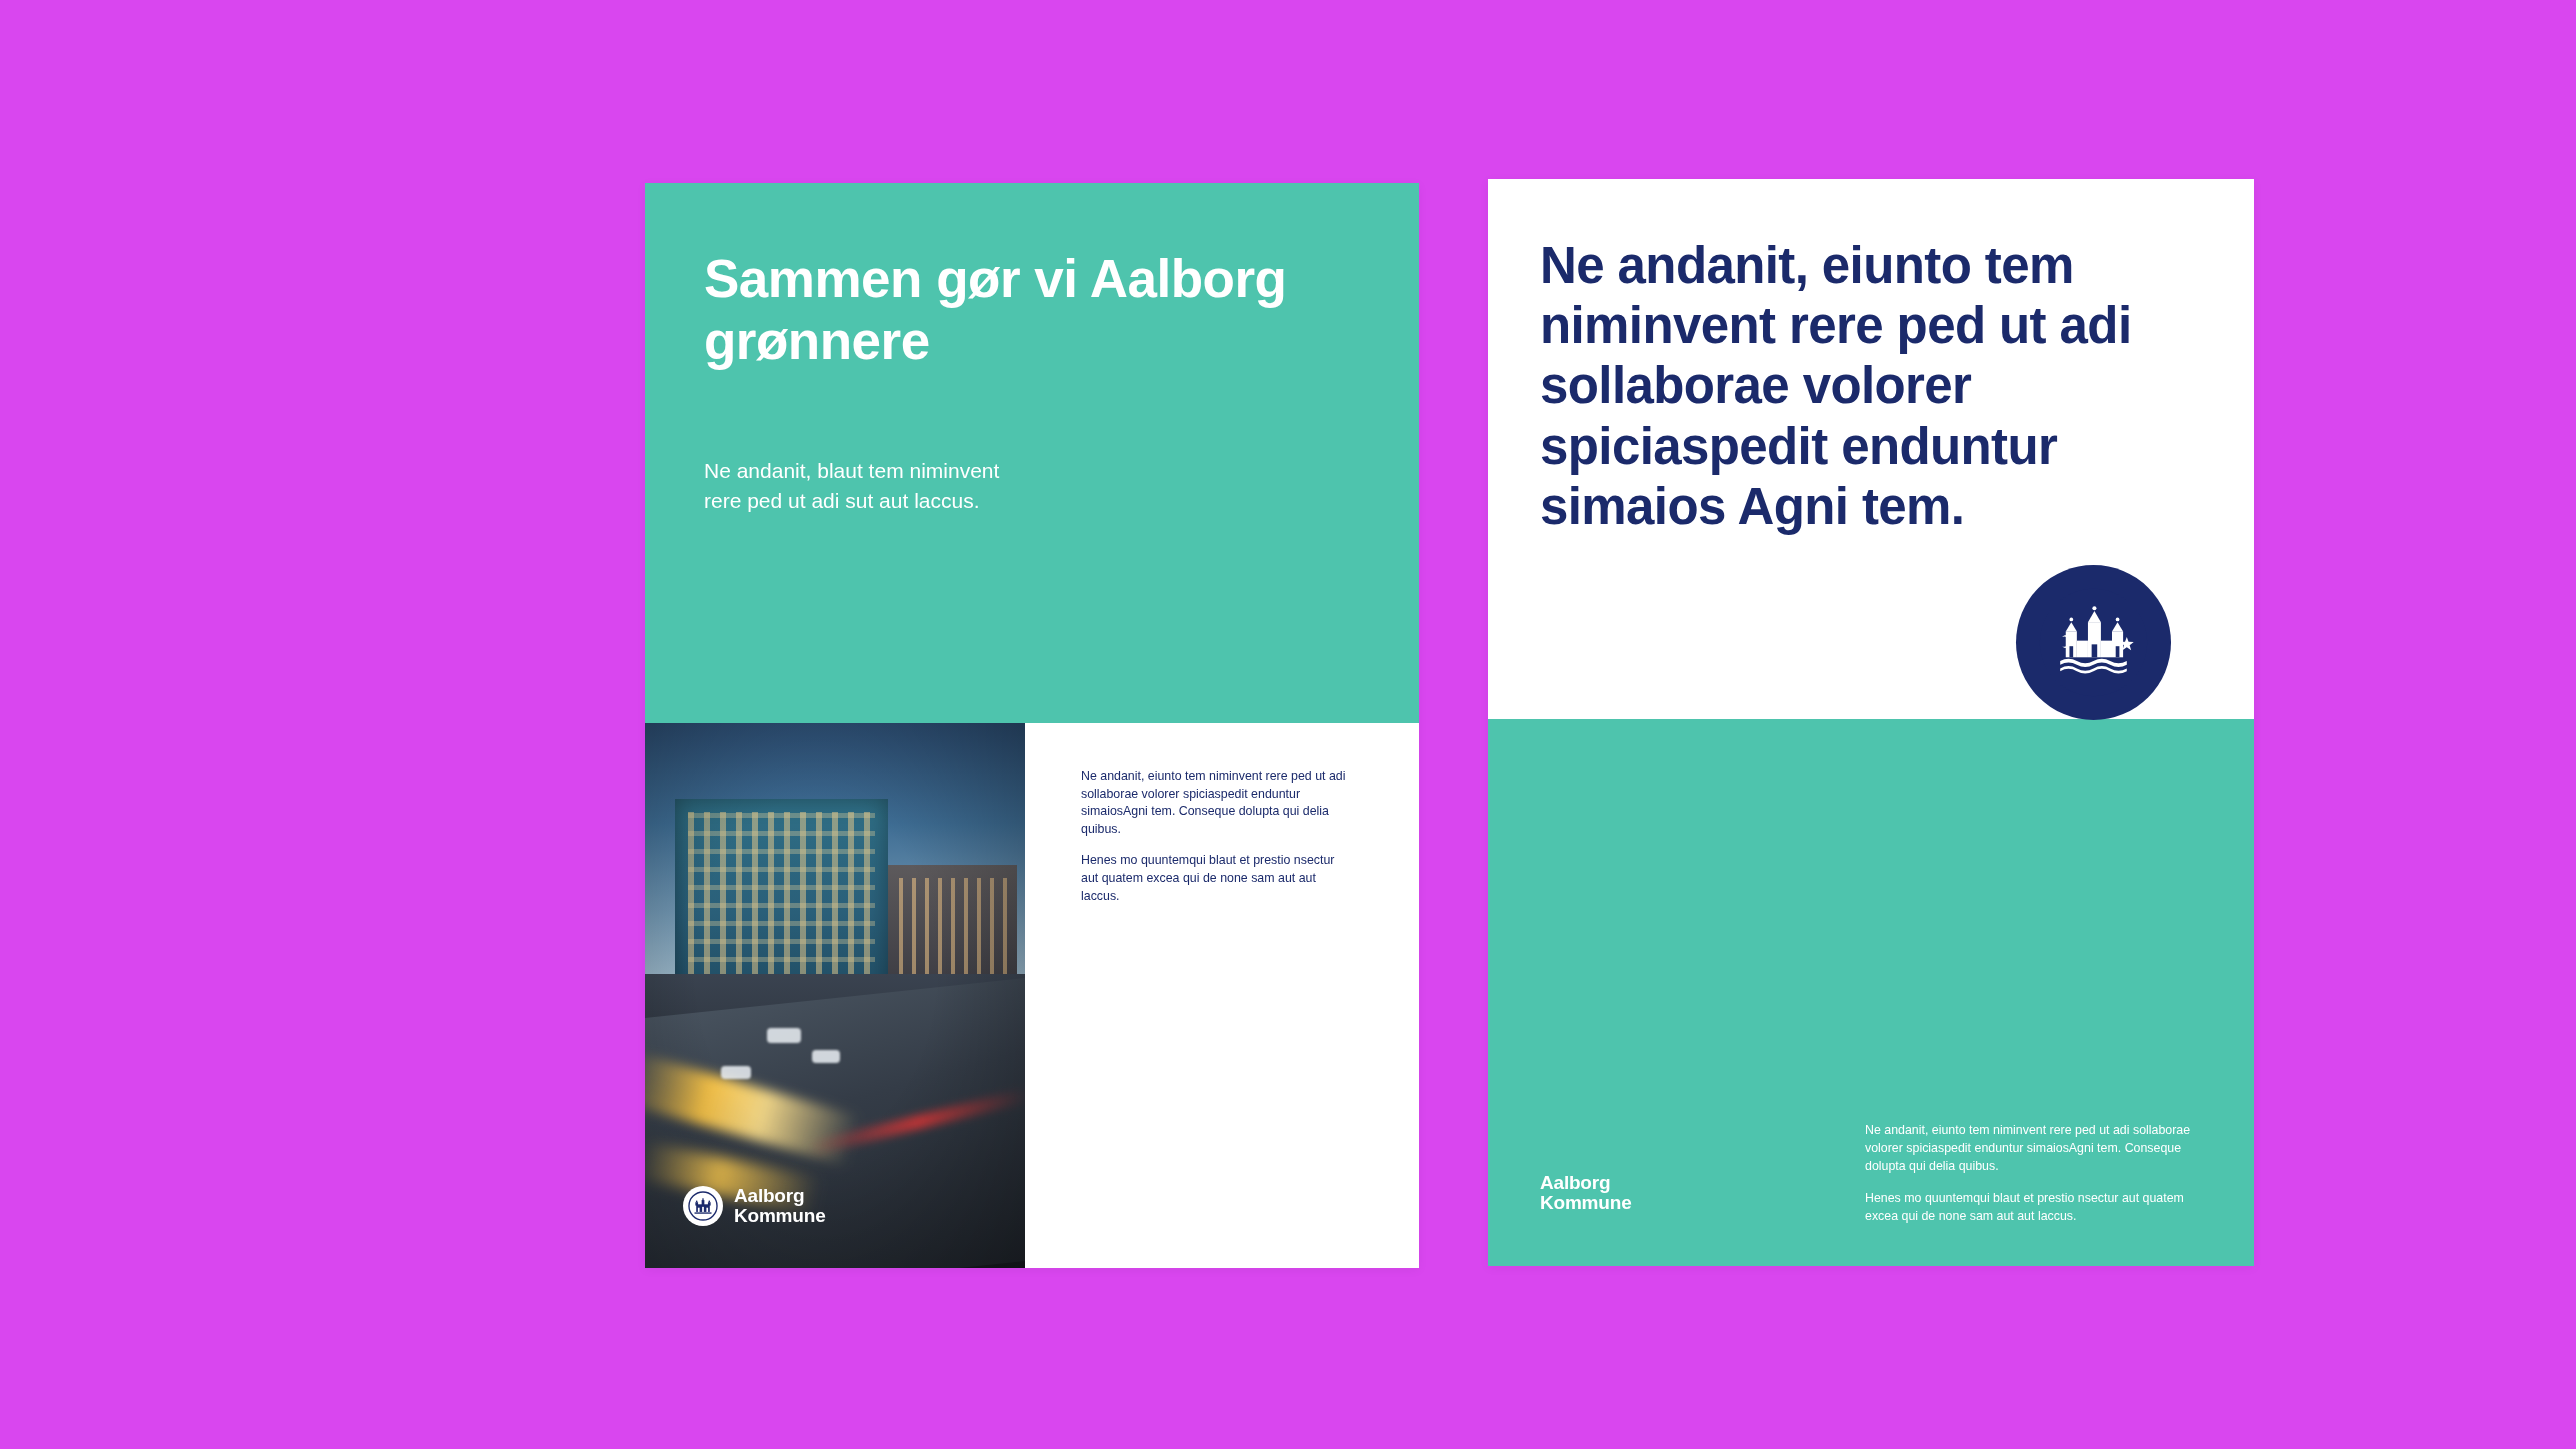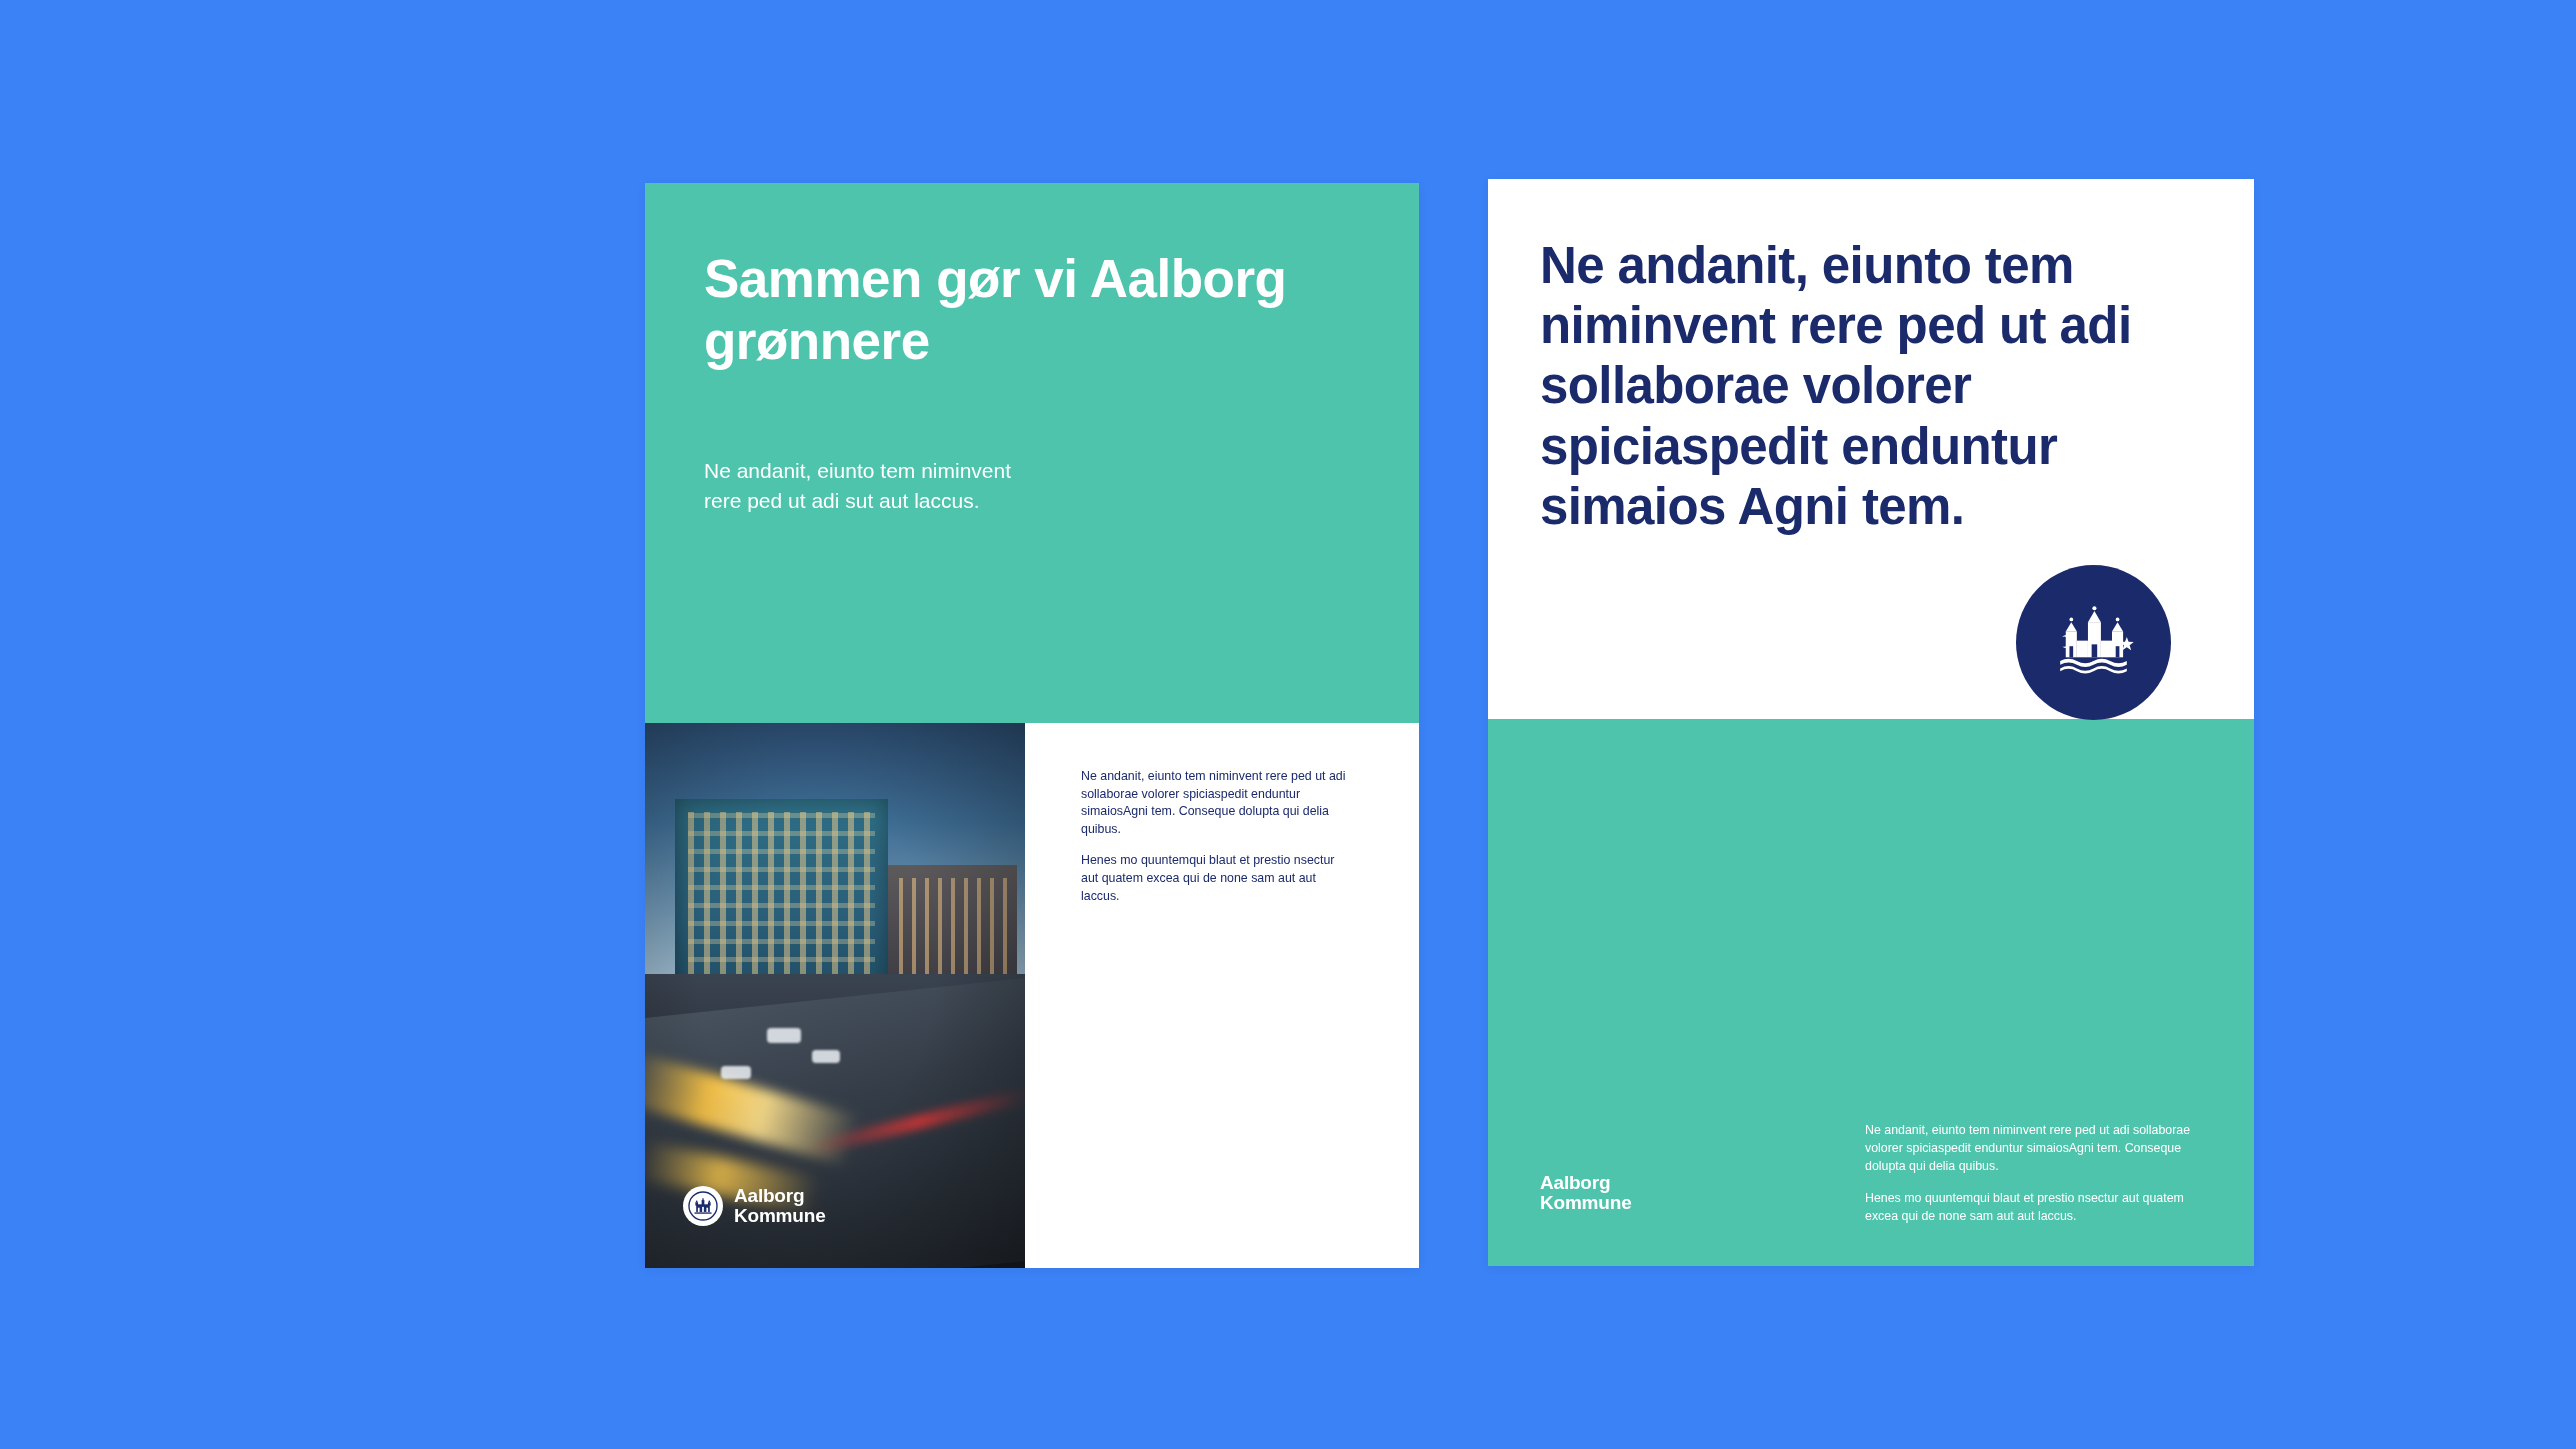--- a/index.html
+++ b/index.html
@@ -11,21 +11,21 @@
     width: 2576px;
     height: 1449px;
     font-family: "Liberation Sans", sans-serif;
     overflow: hidden;
     position: relative;
   }
 
   .stage {
     position: absolute;
     inset: 0;
-    background: #3b82f6;
+    background: #d946ef;
   }
 
   
   .poster-a {
     position: absolute;
     left: 645px;
     top: 183px;
     width: 774px;
     height: 1085px;
     background: #ffffff;
@@ -242,21 +242,21 @@
 </head>
 <body>
 
 <div class="stage">
 
   <div class="poster-a">
 
     <div class="top-band"></div>
 
     <div class="headline">Sammen gør vi Aalborg grønnere</div>
-    <div class="subhead">Ne andanit, eiunto tem niminvent rere ped ut adi sut aut laccus.</div>
+    <div class="subhead">Ne andanit, blaut tem niminvent rere ped ut adi sut aut laccus.</div>
 
     <div class="photo">
       <div class="sky"></div>
       <div class="bldg-main"></div>
       <div class="bldg-right"></div>
       <div class="ground"></div>
       <div class="road"></div>
       <div class="trail-y"></div>
       <div class="trail-y2"></div>
       <div class="trail-r"></div>

